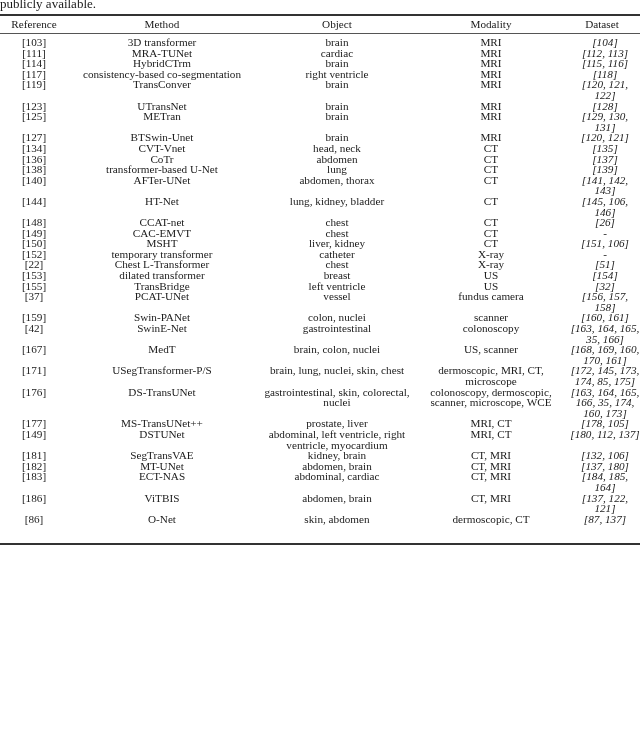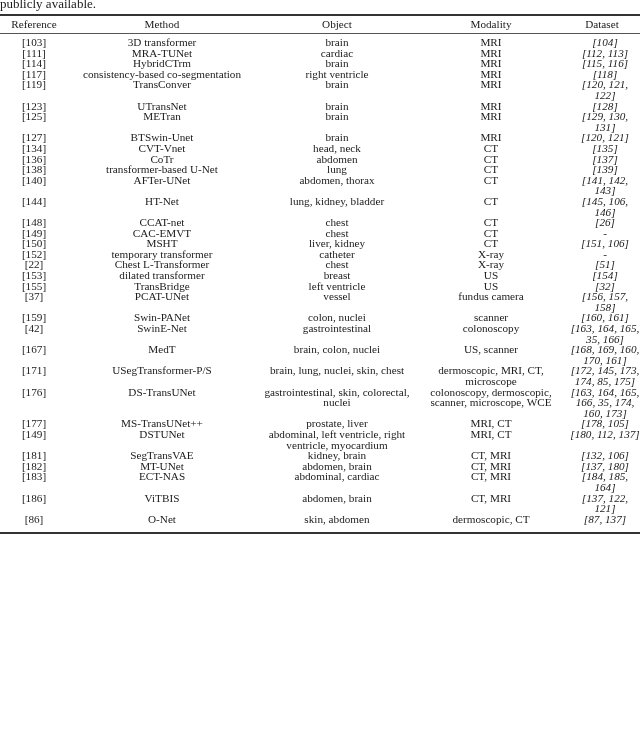--- a/index.html
+++ b/index.html
@@ -20,21 +20,21 @@
     table {
       width: 640px; border-collapse: collapse; table-layout: fixed;
     }
     thead tr { border-top: 2px solid #333; border-bottom: 1px solid #555; }
     th {
       font-weight: normal; padding: 2px 0 3px 0; text-align: center;
       height: 12px; line-height: 12px;
     }
     td { text-align: center; vertical-align: top; padding: 0; }
     tbody tr:first-child td { padding-top: 3px; }
-    tbody tr:last-child td { padding-bottom: 8px; }
+    tbody tr:last-child td { padding-bottom: 19px; }
     tbody { border-bottom: 2px solid #333; }
     col.c-ref { width: 68px; }
     col.c-meth { width: 188px; }
     col.c-obj { width: 162px; }
     col.c-mod { width: 146px; }
     col.c-ds { width: 76px; }
     td.ds { padding-left: 6px; padding-right: 0; font-style: italic; }
     td.mod, td.obj { padding-left: 2px; padding-right: 2px; }
   </style>
 </head>

